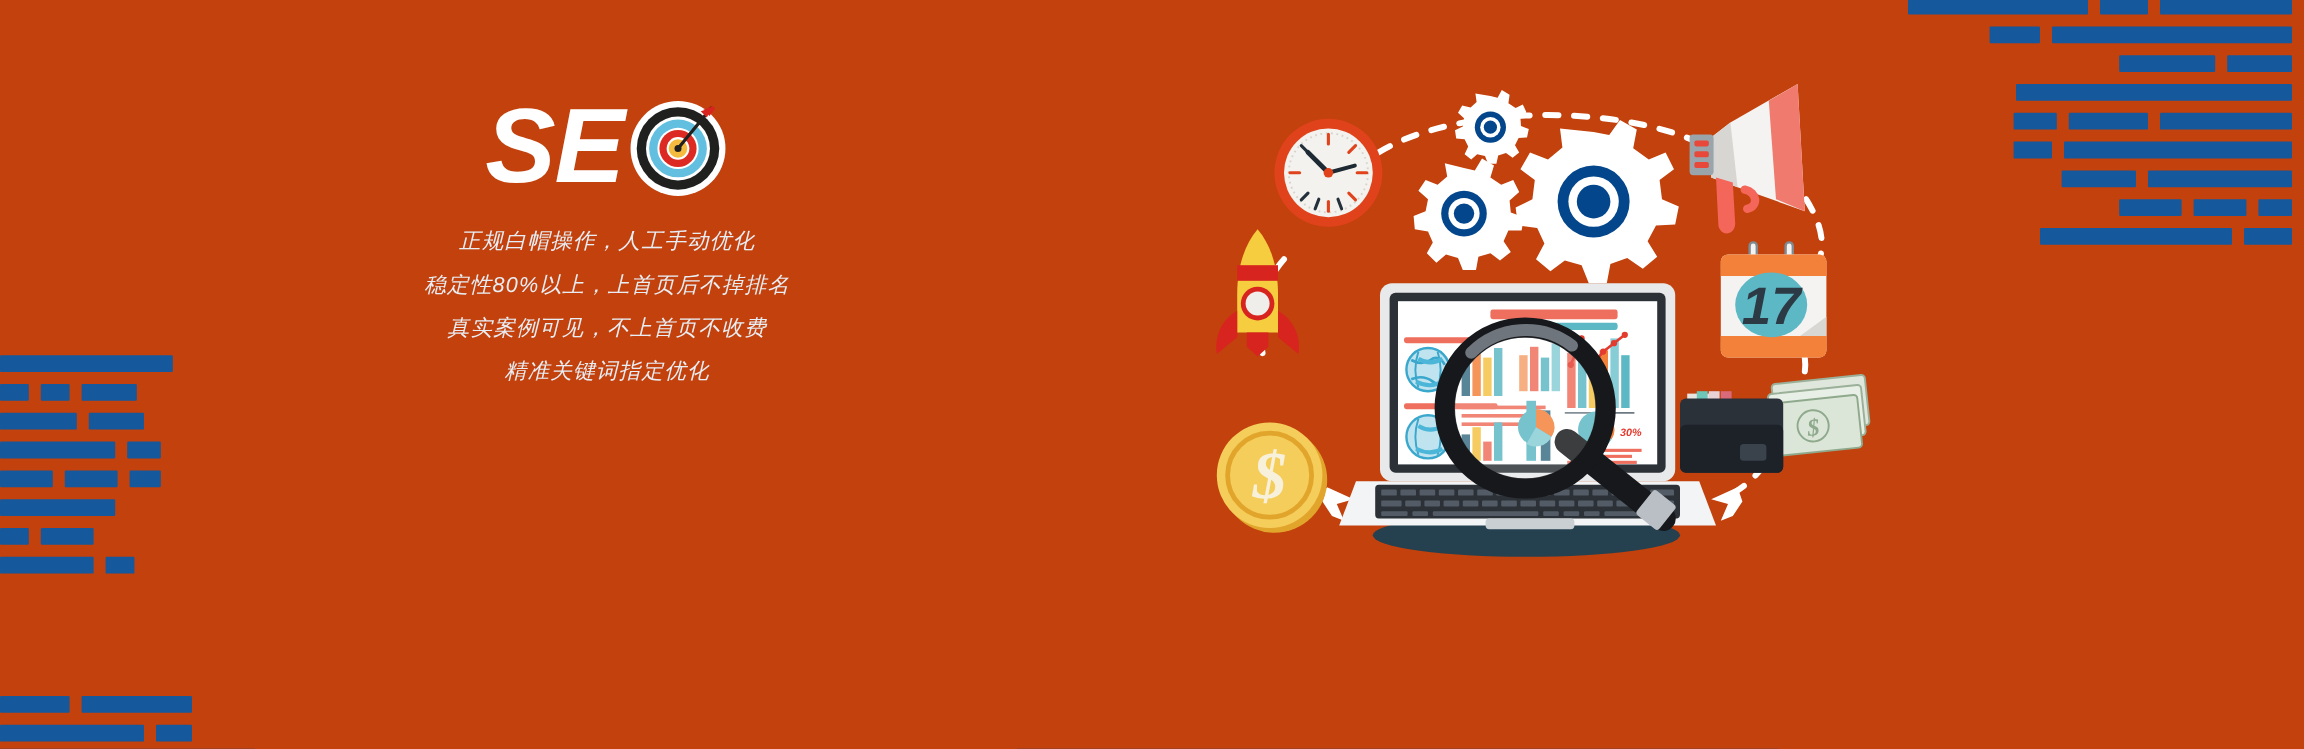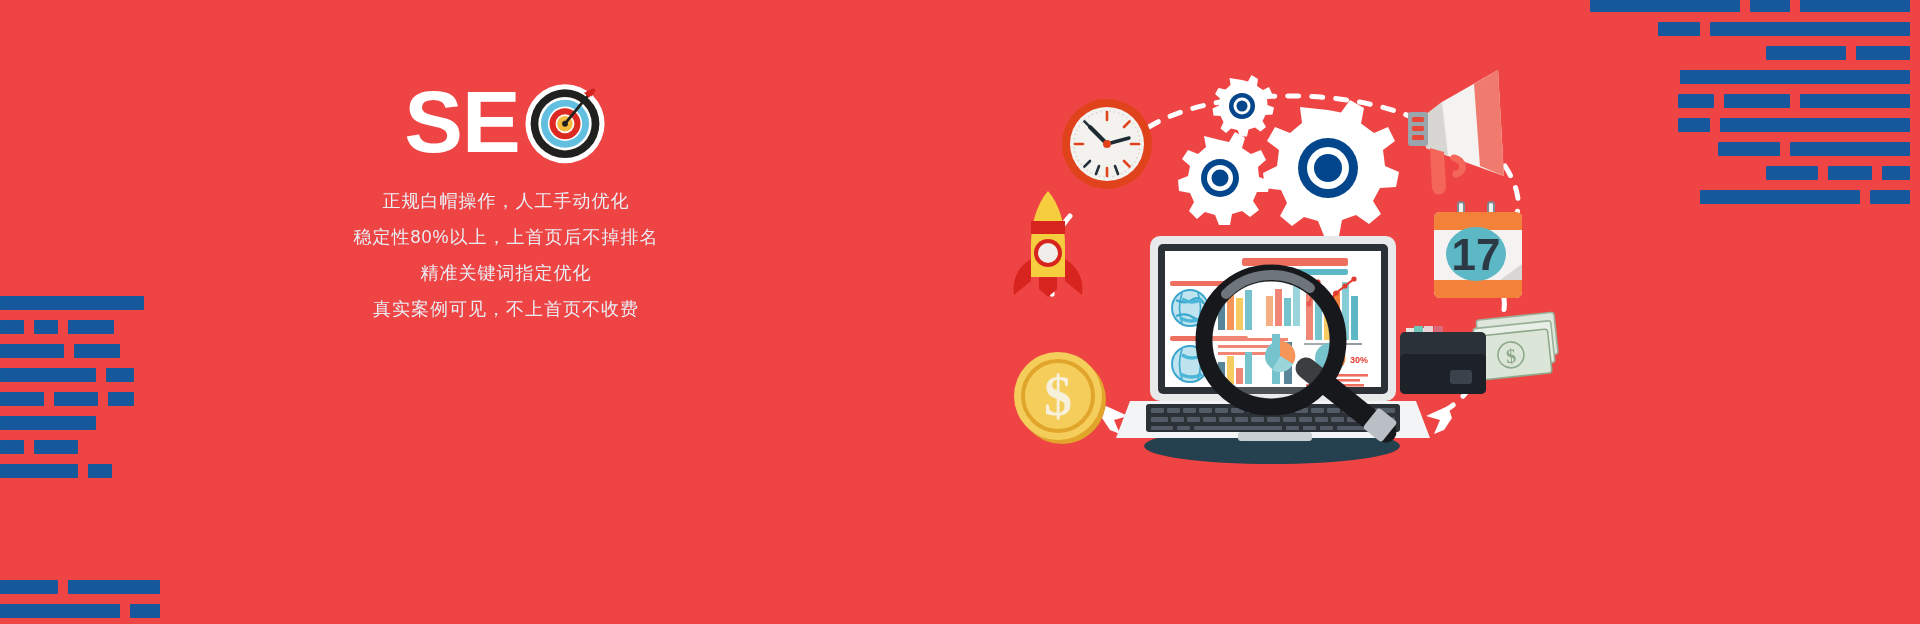--- a/index.html
+++ b/index.html
@@ -2,21 +2,21 @@
 <html><head>
 <meta charset="utf-8">
 <title>SEO Banner</title>
 <style>
   html,body{margin:0;padding:0;}
   body{
     width:1920px;height:624px;overflow:hidden;
     font-family:"Liberation Sans","DejaVu Sans",sans-serif;
     background:#04468b;
   }
-  .banner{position:relative;width:1920px;height:624px;background:#ef4444;overflow:hidden;}
+  .banner{position:relative;width:1920px;height:624px;background:#c2410c;overflow:hidden;font-style:italic;}
 
   
   .code-deco{position:absolute;display:flex;flex-direction:column;}
   .code-row{display:flex;align-items:center;height:14px;margin-bottom:10px;}
   .code-chip{height:14px;background:#15599c;border-radius:1px;margin-right:10px;}
   #deco-topright{top:-2px;right:0;width:420px;align-items:flex-end;}
   #deco-topright .code-row{justify-content:flex-end;}
   #deco-bottomleft{bottom:-4px;left:0;width:320px;}
   #deco-midleft{top:296px;left:0;width:200px;}
 
@@ -160,22 +160,22 @@
           <path d="M82 13 L72 16 L78 22 Z" fill="#d8241f"></path>
           <path d="M84 11 L74.5 14.5 L80.5 20.5 L86 13 Z" fill="#d8241f"></path>
         </svg>
       </span>
     </div>
 
 
     <ul class="sub-list">
       <li class="sub-item">正规白帽操作，人工手动优化</li>
       <li class="sub-item">稳定性80%以上，上首页后不掉排名</li>
+      <li class="sub-item">真实案例可见，不上首页不收费</li>
       <li class="sub-item">精准关键词指定优化</li>
-      <li class="sub-item">真实案例可见，不上首页不收费</li>
     </ul>
   </div>
 
   <div class="illus">
     <svg viewBox="0 0 560 420" width="560" height="420" aria-hidden="true">
 
       <g fill="none" stroke="#ffffff" stroke-width="5" stroke-linecap="round" stroke-dasharray="11 13">
         <path d="M120 96 C 175 38, 360 34, 432 88"></path>
         <path d="M60 170 C 40 192, 36 228, 44 256"></path>
         <path d="M495 120 C 514 150, 512 172, 492 192"></path>

